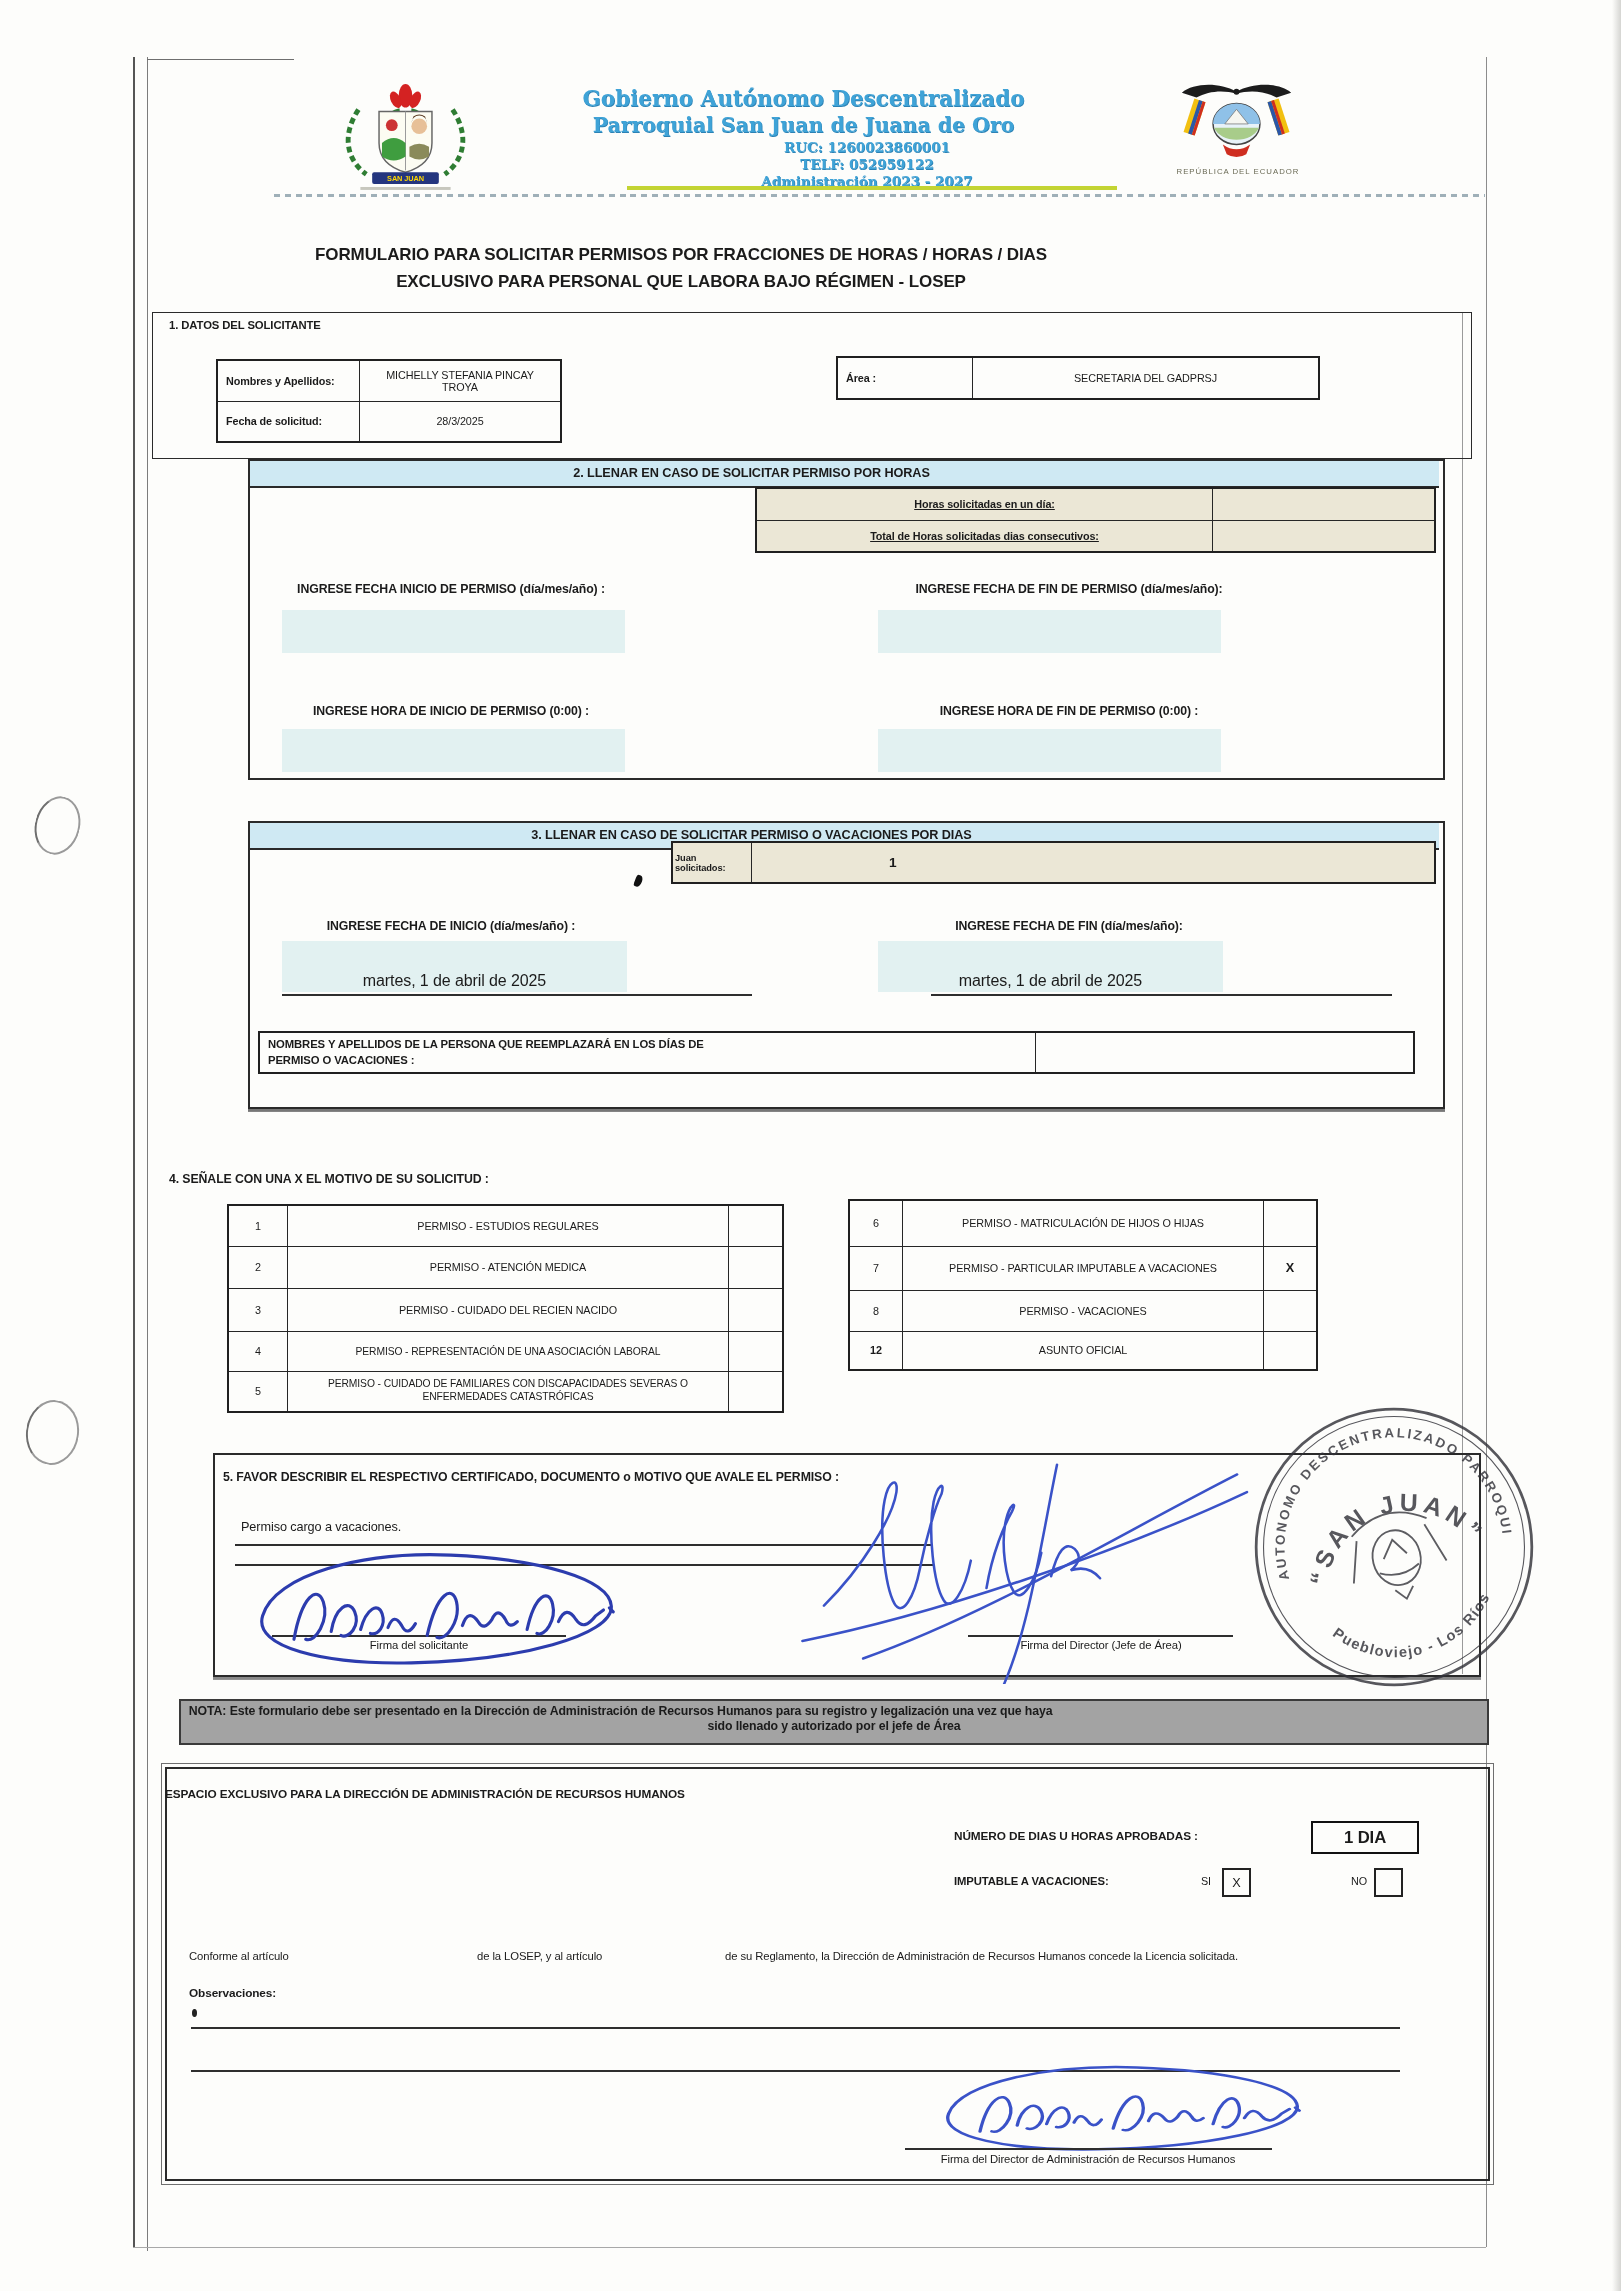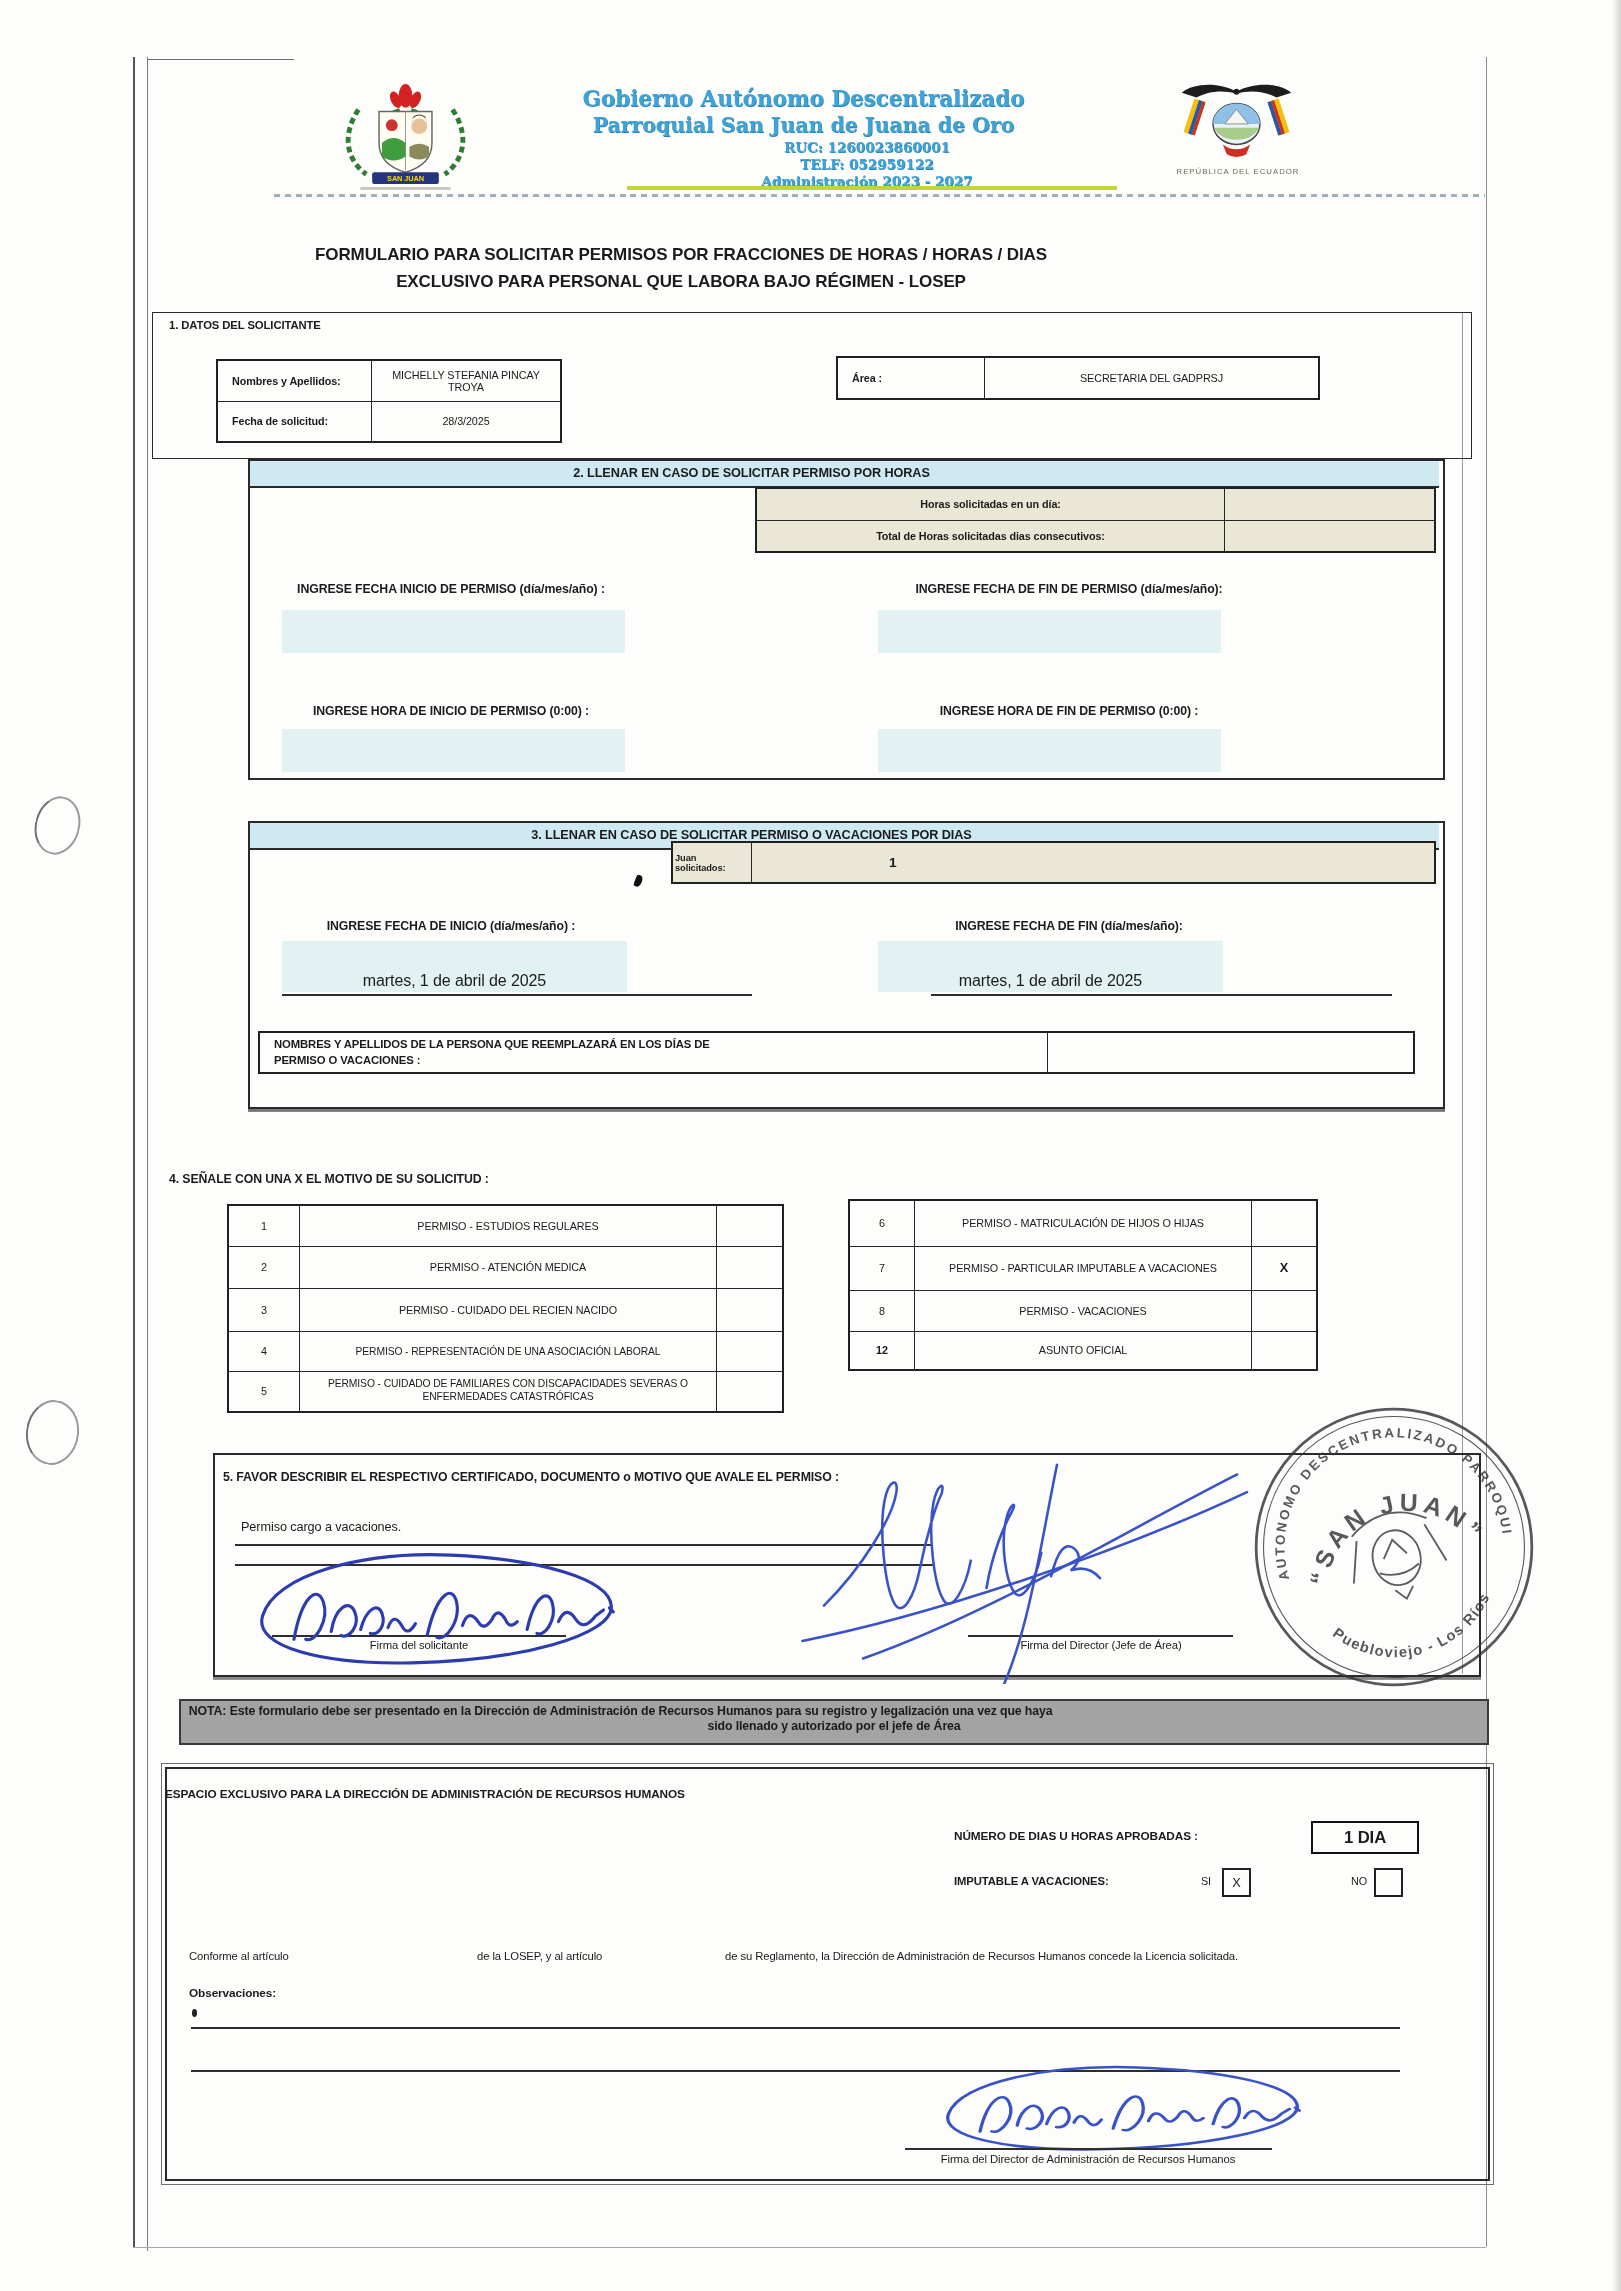--- a/index.html
+++ b/index.html
@@ -8,21 +8,21 @@
         letter-spacing:-0.1px;}
   .page::after{content:"";position:absolute;right:0;top:0;width:8.8px;height:100%;
         background:linear-gradient(90deg,transparent,#d5d5d2);pointer-events:none;}
   .abs{position:absolute;}
   .b{font-weight:700;}
   .ctr{display:flex;align-items:center;justify-content:center;text-align:center;}
   .box{position:absolute;border:2px solid #2a2a2a;}
   .hdrbar{position:absolute;background:#cfe9f3;border-bottom:2px solid #2a2a2a;
         font-weight:700;font-size:12.7px;display:flex;align-items:center;justify-content:center;}
   table.frm{border-collapse:collapse;position:absolute;table-layout:fixed;}
-  table.frm td{border:1.8px solid #262626;font-size:10.8px;padding:0 14px;overflow:hidden;}
+  table.frm td{border:1.8px solid #262626;font-size:10.8px;padding:0 8px;overflow:hidden;}
   table.frm{border:2px solid #202020;}
   .beige{background:#ebe7d6;}
   .blue-input{position:absolute;background:#e2f1f1;}
   .uline{position:absolute;border-top:2px solid #2e2e2e;}
   .cap{position:absolute;font-size:11.3px;text-align:center;}
   .brand{font-family:"DejaVu Serif", serif;font-weight:700;color:#3fa3d7;
          text-shadow:0.6px 0.6px 0 #2c82b4;text-align:center;}
   .frameline{position:absolute;background:#6b6b6b;}
   .hole{position:absolute;border:2.5px solid #9a9a9a;border-left-color:#6f6f6f;border-radius:50%;}
   .mark-dot{position:absolute;background:#222;border-radius:50%;}
@@ -116,21 +116,21 @@
       <td style="text-align:center;">SECRETARIA DEL GADPRSJ</td>
     </tr>
   </tbody>
     </table>
 
   <div class="box" style="left:248px;top:459px;width:1193px;height:317px;"></div>
   <div class="hdrbar" style="left:250px;top:461px;width:1189px;height:26.5px;padding-right:186px;box-sizing:border-box;">
     <span>2. LLENAR EN CASO DE SOLICITAR PERMISO POR HORAS</span>
   </div>
 
-  <table class="frm" style="left:755px;top:487px;width:681px;">
+  <table class="frm" style="left:755px;top:487px;width:681px;text-decoration:underline;">
     <tbody>
         <tr style="height:32px;">
       <td class="b beige" style="width:439px;text-align:center;">Horas solicitadas en un día:</td>
       <td class="beige"></td>
     </tr>
     <tr style="height:32px;">
       <td class="b beige" style="text-align:center;">Total de Horas solicitadas dias consecutivos:</td>
       <td class="beige"></td>
     </tr>
   </tbody>

